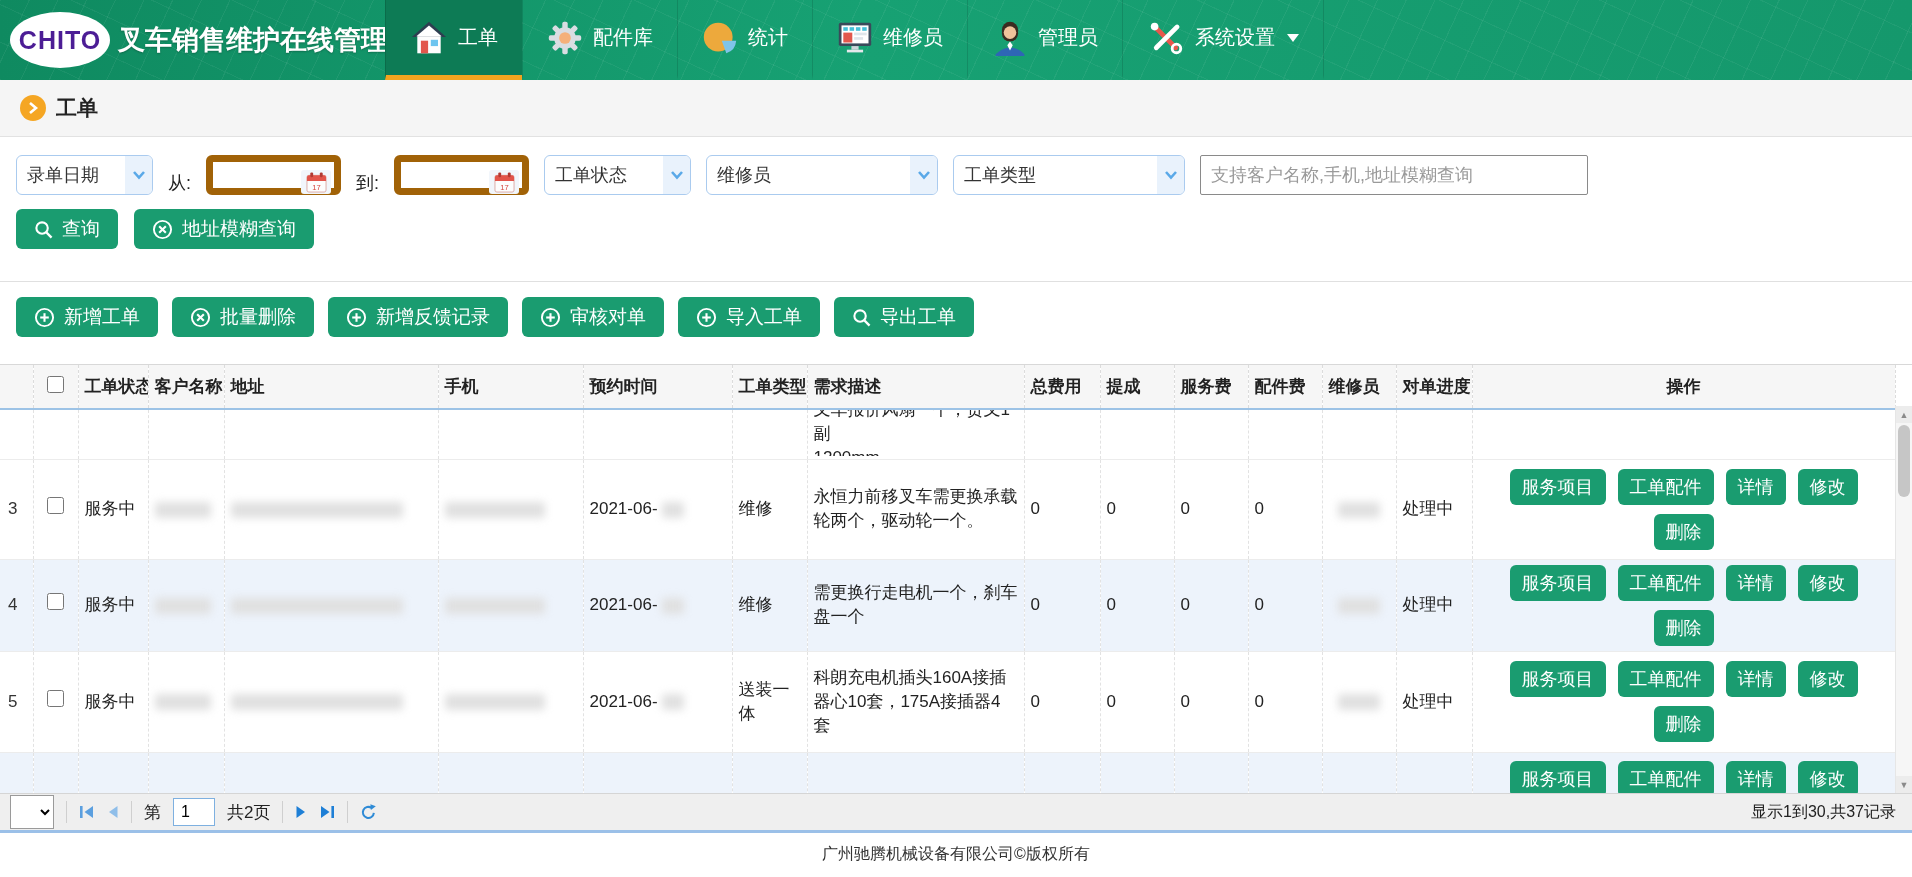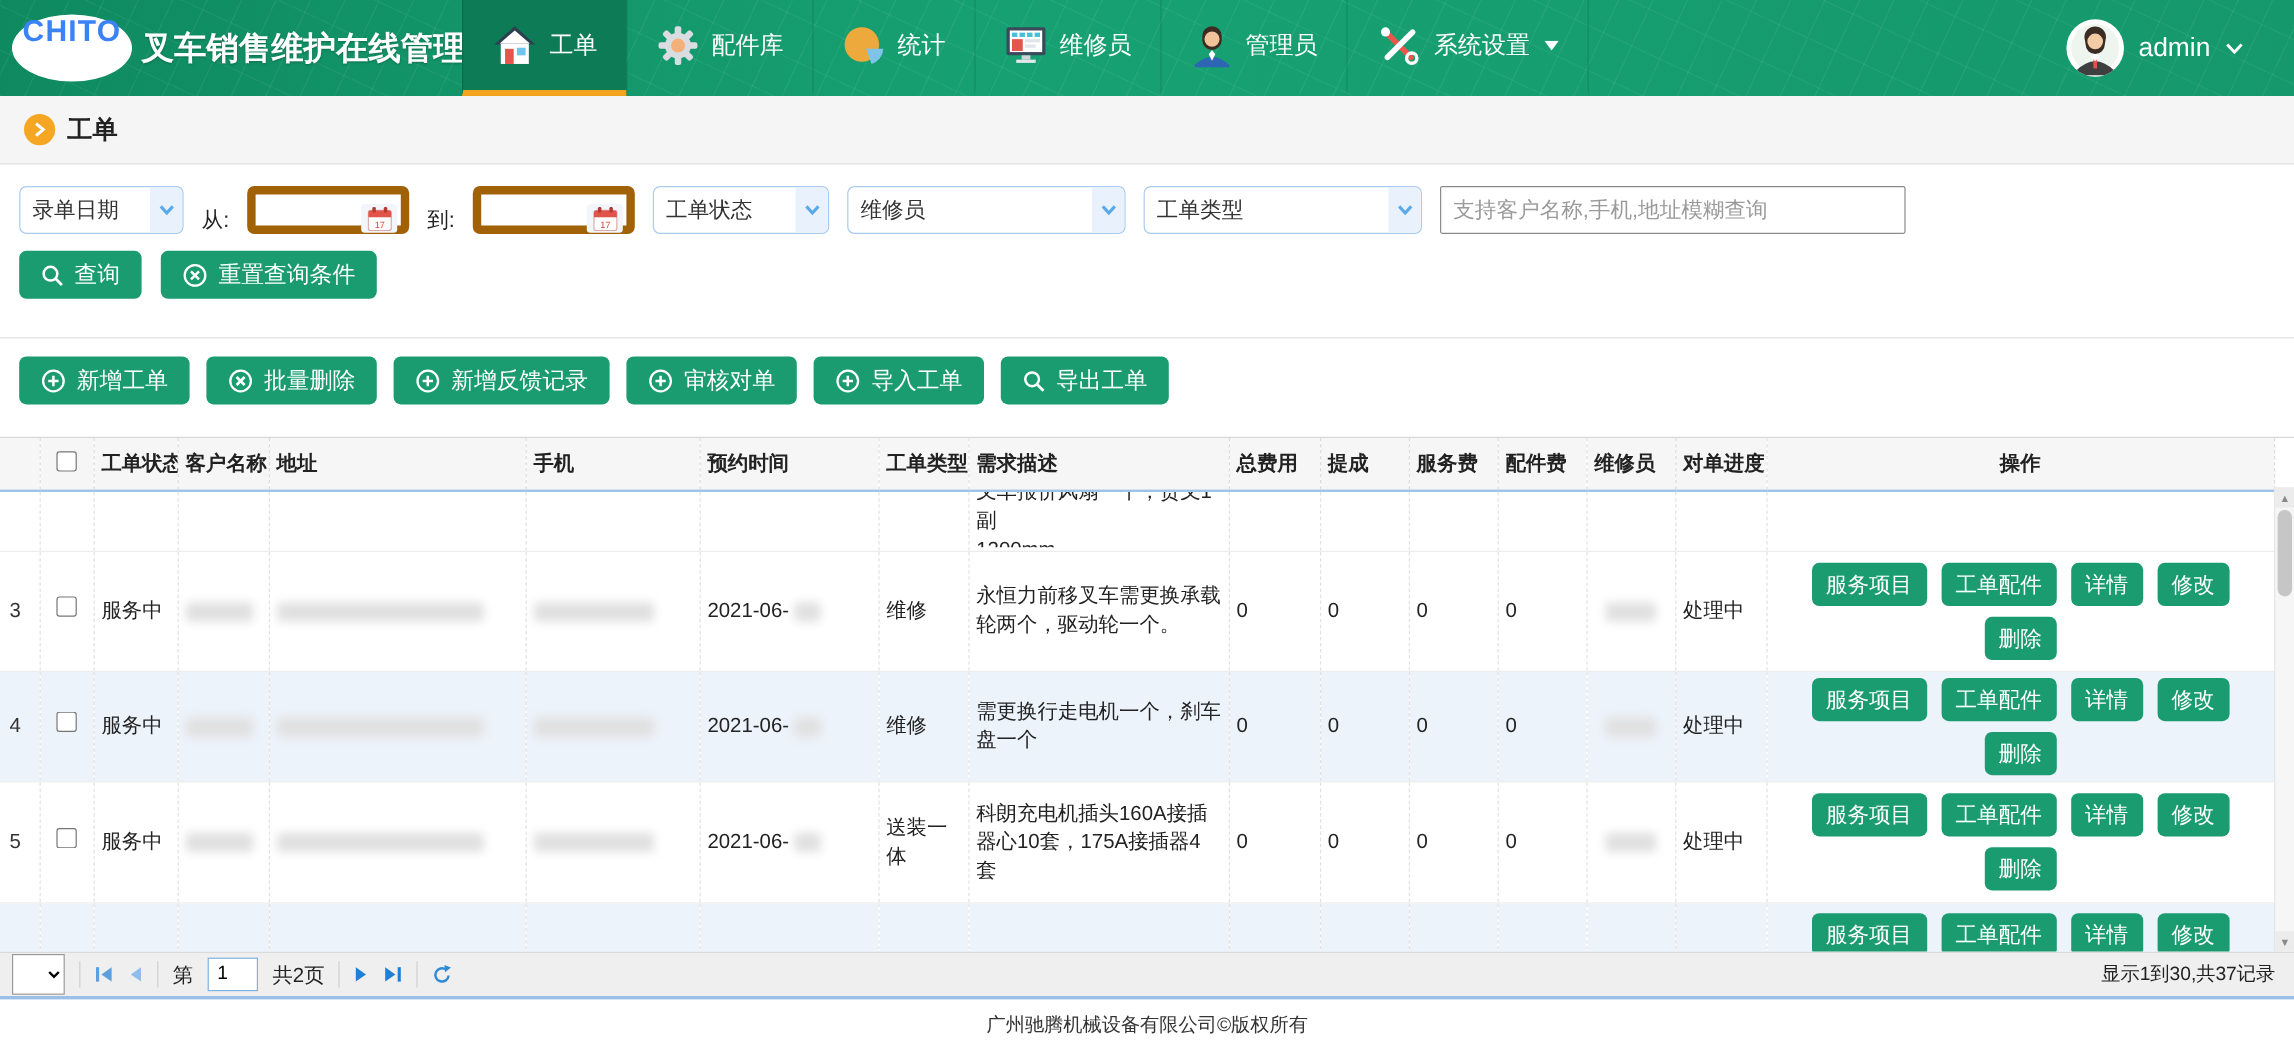--- a/index.html
+++ b/index.html
@@ -1,21 +1,21 @@
 <!DOCTYPE html>
 <html><head>
 <meta charset="utf-8">
 <style>
 *{margin:0;padding:0;box-sizing:border-box}
 html,body{width:1912px;height:877px;overflow:hidden;background:#fff;font-family:"Liberation Sans","DejaVu Sans",sans-serif;color:#222}
 
 .topbar{height:80px;background:linear-gradient(90deg,#0f8a60,#17a173 45%,#15986c);display:flex;align-items:stretch;position:relative}
 .topbar::before{content:"";position:absolute;inset:0;background:repeating-linear-gradient(115deg,rgba(255,255,255,.06) 0 1px,transparent 1px 26px),repeating-linear-gradient(25deg,rgba(255,255,255,.05) 0 1px,transparent 1px 34px);pointer-events:none}
 .brand{display:flex;align-items:center;padding-left:10px;width:385px;position:relative}
-.logo-oval{width:100px;height:56px;background:#fff;border-radius:50%;display:flex;align-items:flex-start;justify-content:center;color:#3b82f6;font-weight:bold;font-size:25px;letter-spacing:1px;flex:0 0 auto}
+.logo-oval{width:100px;height:56px;background:#fff;border-radius:50%;display:flex;align-items:center;justify-content:center;color:#4c1d95;font-weight:bold;font-size:25px;letter-spacing:1px;flex:0 0 auto}
 .app-title{color:#fff;font-size:27px;font-weight:bold;margin-left:8px;white-space:nowrap;text-shadow:0 1px 2px rgba(0,0,0,.25)}
 .nav{display:flex;position:relative}
 .nav-item{display:flex;align-items:center;gap:10px;padding:0 24px;color:#fff;font-size:20px;cursor:pointer;border-left:1px solid rgba(0,0,0,.12);border-bottom:5px solid transparent}
 .nav-item:last-child{border-right:1px solid rgba(0,0,0,.12)}
 .nav-item.active{background:#0d7b55;border-bottom-color:#f2a41f}
 .nav-ico{display:flex;align-items:center}
 .nav-caret{display:flex;align-items:center;margin-left:2px}
 .user{margin-left:auto;display:flex;align-items:center;gap:12px;padding-right:42px;color:#fff;position:relative}
 .avatar{width:48px;height:48px;border-radius:50%;overflow:hidden;background:#fff;display:flex;align-items:center;justify-content:center}
 .user-name{font-size:22px}
@@ -160,39 +160,20 @@
           </svg>
         </span>
         <span>系统设置</span>
         <span class="nav-caret">
           <svg width="12" height="8" viewBox="0 0 12 8">
             <polygon points="0,0 12,0 6,8" fill="#fff"></polygon>
           </svg>
         </span>
       </div>
     </nav>
-  <div class="user">
-    <span class="avatar">
-        <svg width="46" height="46" viewBox="0 0 46 46">
-          <circle cx="23" cy="23" r="23" fill="#fff"></circle>
-          <circle cx="23" cy="23" r="20" fill="#edf5ee"></circle>
-          <path d="M14 14 a9 9 0 0 1 18 0 l-1 6 a8 8 0 0 1 -16 0 Z" fill="#3a2e24"></path>
-          <circle cx="23" cy="17.5" r="6.5" fill="#f3cba5"></circle>
-          <path d="M7 42 Q23 26 39 42 L39 46 L7 46 Z" fill="#3f3f3f"></path>
-          <rect x="21.5" y="29" width="3" height="11" fill="#e2544a"></rect>
-          <polygon points="23,28 27,30 23,34 19,30" fill="#fff"></polygon>
-        </svg>
-      </span>
-    <span class="user-name">admin</span>
-    <span style="display:flex;align-items:center">
-        <svg width="16" height="11" viewBox="0 0 16 11">
-          <polyline points="2,2 8,8.5 14,2" fill="none" stroke="#fff" stroke-width="2.4"></polyline>
-        </svg>
-      </span>
-  </div>
 </header>
 
 <div class="breadcrumb">
   <span class="crumb-ico">
       <svg width="12" height="14" viewBox="0 0 12 14">
         <polyline points="3,2 9,7 3,12" fill="none" stroke="#fff" stroke-width="2.6"></polyline>
       </svg>
     </span>
   <span class="crumb-title">工单</span>
 </div>
@@ -268,21 +249,21 @@
     <span>查询</span>
   </button>
   <button class="btn">
     <span style="display:flex">
         <svg width="21" height="21" viewBox="0 0 22 22">
           <circle cx="11" cy="11" r="9" fill="none" stroke="#fff" stroke-width="2"></circle>
           <line x1="7.5" y1="7.5" x2="14.5" y2="14.5" stroke="#fff" stroke-width="2.2"></line>
           <line x1="14.5" y1="7.5" x2="7.5" y2="14.5" stroke="#fff" stroke-width="2.2"></line>
         </svg>
       </span>
-    <span>重置查询条件</span>
+    <span>地址模糊查询</span>
   </button>
 </div>
 
 <div class="divider"></div>
 
 <div class="toolbar" id="toolbar">
     <button class="btn">
       <span style="display:flex">
         <svg width="21" height="21" viewBox="0 0 22 22">
           <circle cx="11" cy="11" r="9" fill="none" stroke="#fff" stroke-width="2"></circle>

